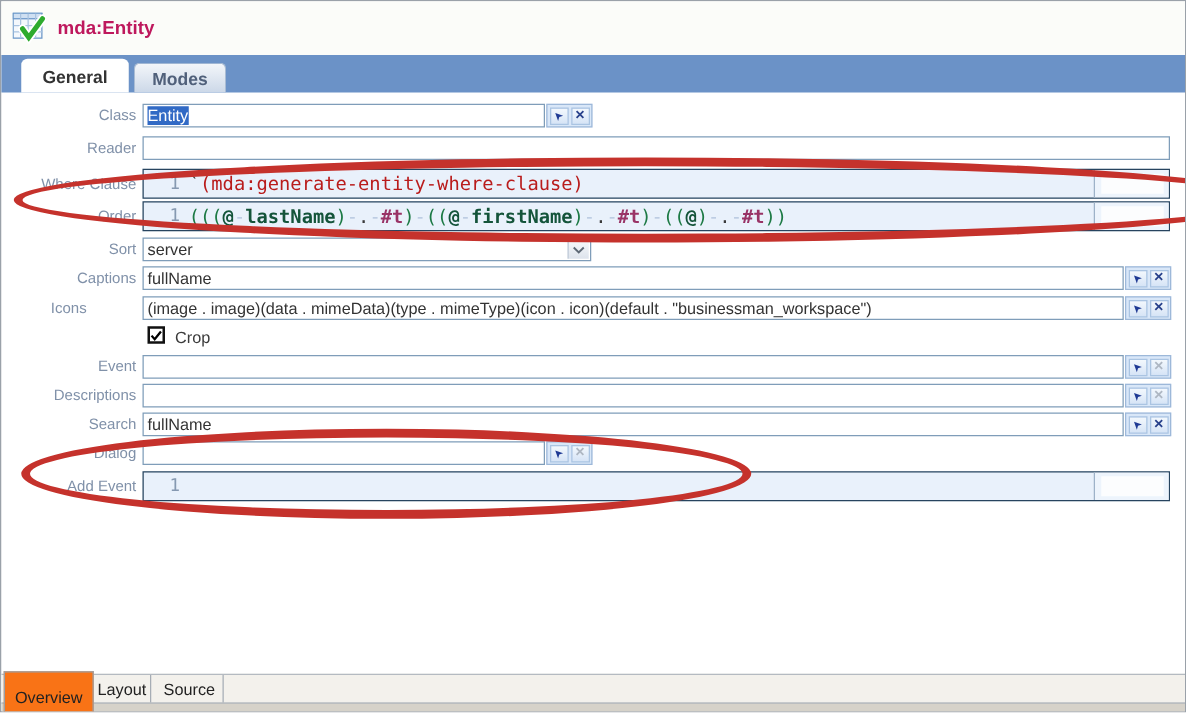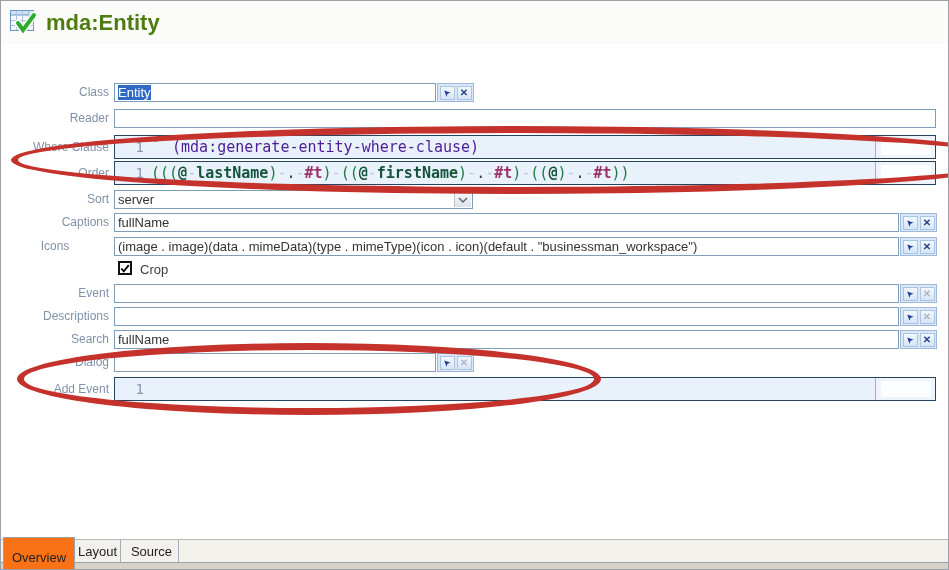--- a/index.html
+++ b/index.html
@@ -5,21 +5,21 @@
   html,body{margin:0;padding:0;background:#fff;}
   *{box-sizing:border-box;}
   .window{
     position:relative;width:949px;height:570px;
     border:1px solid #9aa1a9;background:#fff;overflow:hidden;
     font-family:"Liberation Sans",sans-serif;
   }
   
   .titlebar{position:absolute;left:0;top:0;right:0;height:43px;
     background:#fbfcf9;display:flex;align-items:center;padding-left:9px;gap:9px;}
-  .title{font-size:22px;font-weight:bold;color:#4d7c0f;}
+  .title{font-size:15px;font-weight:bold;color:#be185d;}
   
   .tabstrip{position:absolute;left:0;top:43px;right:0;height:30px;background:#6b92c7;}
   .tab-active{position:absolute;left:16px;bottom:0;width:86px;height:27px;
     background:#fff;border-radius:5px 5px 0 0;display:flex;align-items:center;
     justify-content:center;font-size:14px;font-weight:bold;color:#333;}
   .tab-inactive{position:absolute;left:106px;bottom:0;width:74px;height:24px;
     background:linear-gradient(#f3f6fa,#ccd8e8);border:1px solid #a9bcd4;border-bottom:none;
     border-radius:5px 5px 0 0;display:flex;align-items:center;justify-content:center;
     font-size:14px;font-weight:bold;color:#50607a;}
   
@@ -47,21 +47,21 @@
     display:flex;align-items:center;white-space:pre;overflow:hidden;}
   .gutter{width:36px;text-align:right;color:#8699b1;flex:none;padding-right:7px;font-size:14px;}
   .ecell{position:absolute;right:0;top:0;bottom:0;width:60px;border-left:1px solid #9db2c8;
     background:#edf4fc;}
   .ecell .wbox{position:absolute;right:4px;top:3px;bottom:3px;left:5px;background:#fcfdfe;}
   .tk-g{color:#1d7a45;}
   .tk-id{color:#14543a;font-weight:bold;}
   .tk-b{color:#993366;font-weight:bold;}
   .tk-d{color:#3a3a3a;}
   .tk-w{color:#b9c9e0;}
-  .tk-t{color:#4c1d95;margin-left:12px;}
+  .tk-t{color:#b91c1c;}
   .tk-k{color:#333;}
   
   .cb{position:absolute;left:117px;width:14px;height:14px;border:2px solid #111;background:#fff;
     display:flex;align-items:center;justify-content:center;}
   .cb-label{position:absolute;left:139px;font-size:13px;color:#3c3c3c;}
   
   .oval{position:absolute;border:7px solid #c5322c;border-radius:50%;z-index:9;pointer-events:none;}
   
   .btabs{position:absolute;left:0;right:0;top:538px;height:24px;background:#f3f1ec;
     border-top:1px solid #b4bac1;border-bottom:1px solid #9aa1a9;}
@@ -86,20 +86,24 @@
       <line x1="12.5" y1="1" x2="12.5" y2="20" stroke="#a9c3e0"></line>
       <line x1="18.5" y1="1" x2="18.5" y2="20" stroke="#a9c3e0"></line>
       <line x1="1" y1="10.5" x2="24" y2="10.5" stroke="#a9c3e0"></line>
       <line x1="1" y1="15.5" x2="24" y2="15.5" stroke="#a9c3e0"></line>
       <path d="M8 13 L13 20 L24 5" stroke="#ffffff" stroke-width="7" fill="none" stroke-linecap="round"></path>
       <path d="M8 13 L13 20 L24 5" stroke="#2eab2e" stroke-width="4" fill="none" stroke-linecap="round"></path>
     </svg>
     <div class="title">mda:Entity</div>
   </div>
 
+  <div class="tabstrip">
+    <div class="tab-active">General</div>
+    <div class="tab-inactive">Modes</div>
+  </div>
 
   <div class="lbl" style="top:84px;text-align:right;">Class</div>
   <div class="inp" style="top:82px;width:322px;"><span class="sel-text">Entity</span></div>
   <div class="btns" style="left:436px;top:82px;">
     <span class="btn">
         <span class="ic-arrow">➤</span>
       </span>
     <span class="btn">
         <span class="ic-x">✕</span>
       </span>

